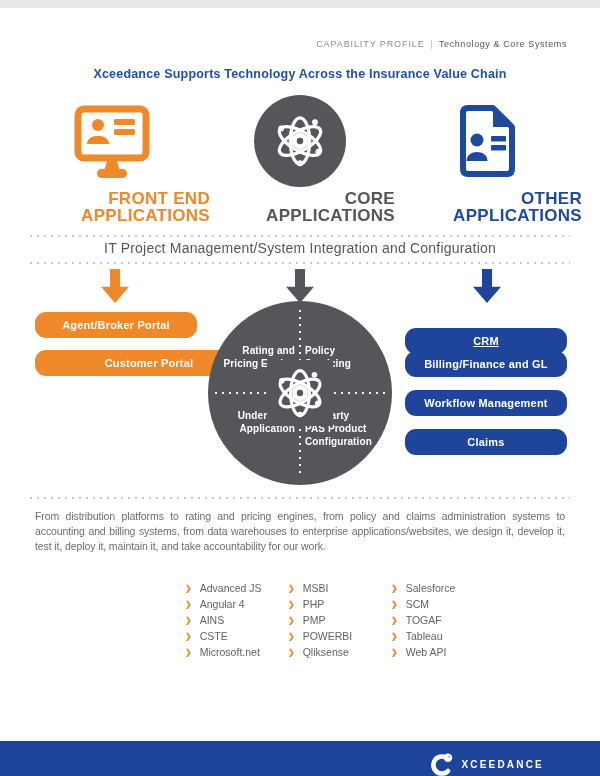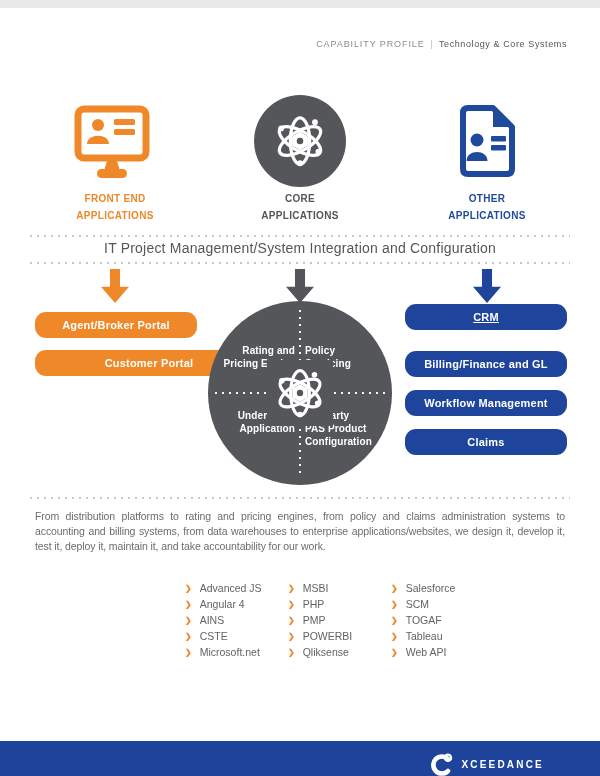--- a/index.html
+++ b/index.html
@@ -13,22 +13,22 @@
 
   .main-title{position:absolute;top:59px;left:0;width:100%;text-align:center;
               font-size:12.5px;font-weight:bold;color:#1f51a2;letter-spacing:.2px;}
 
   
   .icon-wrap{position:absolute;}
   #icon-monitor{left:72px;top:97px;}
   #icon-core{left:254px;top:87px;width:92px;height:92px;border-radius:50%;background:#54565a;
              display:flex;align-items:center;justify-content:center;}
   #icon-doc{left:457px;top:96px;}
-  .col-label{position:absolute;top:183px;width:190px;text-align:center;
-             font-size:10px;font-weight:bold;line-height:16.5px;letter-spacing:.3px;}
+  .col-label{position:absolute;top:183px;width:190px;text-align:right;
+             font-size:17px;font-weight:bold;line-height:16.5px;letter-spacing:.3px;}
   #label-front{left:20px;color:#ef8829;}
   #label-core{left:205px;color:#55565b;}
   #label-other{left:392px;color:#1f4a9c;}
 
   
   .dotline{position:absolute;left:30px;right:30px;height:2px;
            background-image:repeating-linear-gradient(90deg,#c6c7c9 0 2px,transparent 2px 7px);}
   #dot1{top:227px;} #dot2{top:254px;} #dot3{top:489px;}
 
   .band-heading{position:absolute;top:232px;left:0;width:100%;text-align:center;
@@ -41,21 +41,21 @@
   #arrow-core{left:286px;background:#55565b;}
   #arrow-other{left:473px;background:#1e459b;}
 
   
   .pill{position:absolute;width:162px;height:26px;border-radius:11px;color:#fff;
         font-size:11px;font-weight:bold;letter-spacing:.2px;
         display:flex;align-items:center;justify-content:center;}
   .pill.orange{background:#ef8829;left:35px;}
   .pill.blue{background:#1e459b;left:405px;}
   #fe-btn-0{top:304px;} #fe-btn-1{top:342px;padding-left:33px;}
-  #ot-btn-0{top:296px;text-decoration:underline;} #ot-btn-1{top:343px;} #ot-btn-2{top:382px;} #ot-btn-3{top:421px;}
+  #ot-btn-0{top:320px;text-decoration:underline;} #ot-btn-1{top:343px;} #ot-btn-2{top:382px;} #ot-btn-3{top:421px;}
 
   
   .core-circle{position:absolute;left:208px;top:293px;width:184px;height:184px;
                border-radius:50%;background:#54565a;}
   .v-dots{position:absolute;left:calc(50% - 1px);top:9px;bottom:9px;width:2px;
           background-image:repeating-linear-gradient(180deg,rgba(255,255,255,.95) 0 2px,transparent 2px 7px);}
   .h-dots{position:absolute;top:calc(50% - 1px);left:7px;right:7px;height:2px;
           background-image:repeating-linear-gradient(90deg,rgba(255,255,255,.95) 0 2px,transparent 2px 7px);}
   .atom-center{position:absolute;left:50%;top:50%;transform:translate(-50%,-50%);
                width:66px;height:66px;background:#54565a;display:flex;align-items:center;justify-content:center;}
@@ -104,20 +104,21 @@
     <circle cx="30" cy="53" r="3" fill="#ffffff"></circle>
   </symbol>
 </svg>
 
 <div class="page">
 
   <div class="doc-header">
     <span>CAPABILITY PROFILE</span><span class="sep">|</span><span class="section">Technology &amp; Core Systems</span>
   </div>
 
+  <div class="main-title">Xceedance Supports Technology Across the Insurance Value Chain</div>
 
   <div class="icon-wrap" id="icon-monitor">
     <svg width="80" height="76" viewBox="0 0 80 76">
       <rect x="6" y="4" width="68" height="49" rx="6" fill="#ffffff" stroke="#ef8829" stroke-width="7"></rect>
       <circle cx="26" cy="20" r="6" fill="#ef8829"></circle>
       <path d="M15 39 C15 28 37 28 37 39 Z" fill="#ef8829"></path>
       <rect x="42" y="14" width="21" height="6" rx="1.5" fill="#ef8829"></rect>
       <rect x="42" y="24" width="21" height="6" rx="1.5" fill="#ef8829"></rect>
       <path d="M35 56 h10 l3 10 h-16 Z" fill="#ef8829"></path>
       <rect x="25" y="64" width="30" height="9" rx="4.5" fill="#ef8829"></rect>

